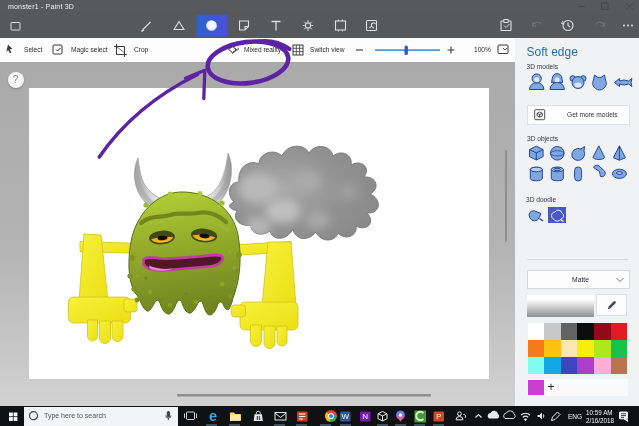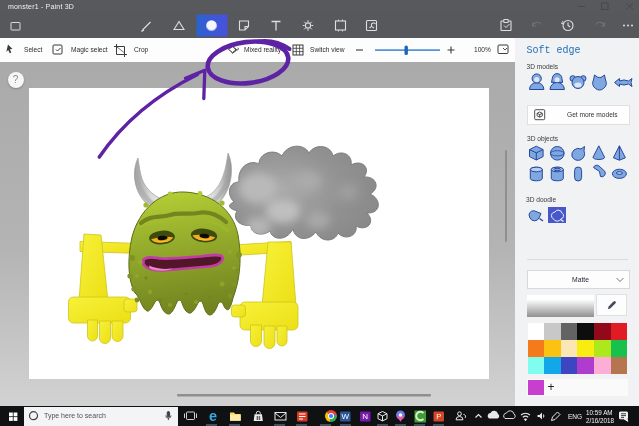--- a/index.html
+++ b/index.html
@@ -248,21 +248,21 @@
           <circle cx="186" cy="232" r="1.6"></circle>
           <circle cx="146" cy="216" r="1.6"></circle>
       </g>
 
       <rect x="505" y="88" width="2" height="92" rx="1" fill="#8f8f8f"></rect>
       <rect x="177" y="332" width="254" height="2.5" rx="1" fill="#8f8f8f"></rect>
     </svg>
     <div class="abs" style="left:7.5px;top:9.5px;width:16px;height:16px;border-radius:50%;background:#f6f6f6;box-shadow:0 1px 2px rgba(0,0,0,0.25);color:#8a8a8a;font-size:10px;text-align:center;line-height:16px;">?</div>
   </div>
   <div id="rightpanel" class="abs">
-    <div class="lbl" style="left:11.5px;top:7px;font-size:10px;color:#1d6fb8;font-family:Liberation Mono, monospace;">Soft edge</div>
+    <div class="lbl" style="left:11.5px;top:7px;font-size:12px;color:#1d6fb8;">Soft edge</div>
     <div class="lbl" style="left:11.5px;top:24.5px;font-size:6.6px;color:#3a3a3a;">3D models</div>
     <svg width="124" height="60" viewBox="0 0 124 60" style="position:absolute;left:0;top:34px">
       <g stroke="#27479e" stroke-width="1" fill="#7fa8e0">
 
         <path d="M14.5 17.5 a7.2 7 0 0 1 14.4 0 z"></path>
         <circle cx="21.7" cy="6.5" r="4.6"></circle>
         <circle cx="21.7" cy="7.5" r="2.6" fill="#dce8fa" stroke="none"></circle>
 
         <path d="M35 17.5 a7.2 7 0 0 1 14.4 0 z"></path>
         <path d="M42.1 1.6 a4.8 4.8 0 0 1 4.8 4.8 l0.8 4 -11.2 0 0.8 -4 a4.8 4.8 0 0 1 4.8 -4.8z"></path>

